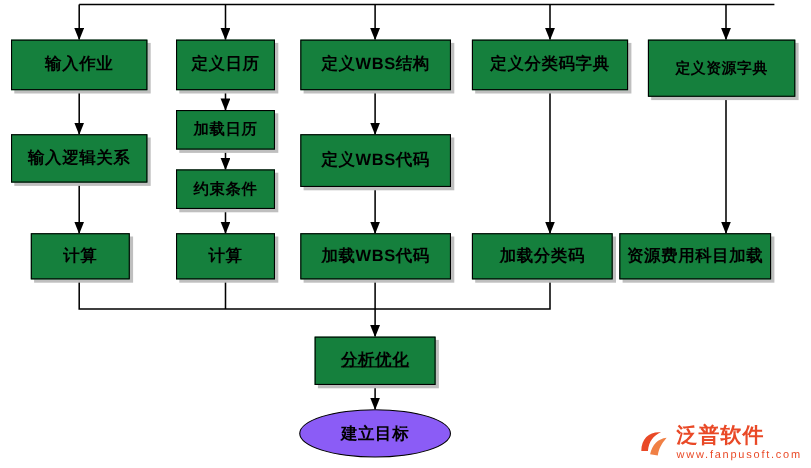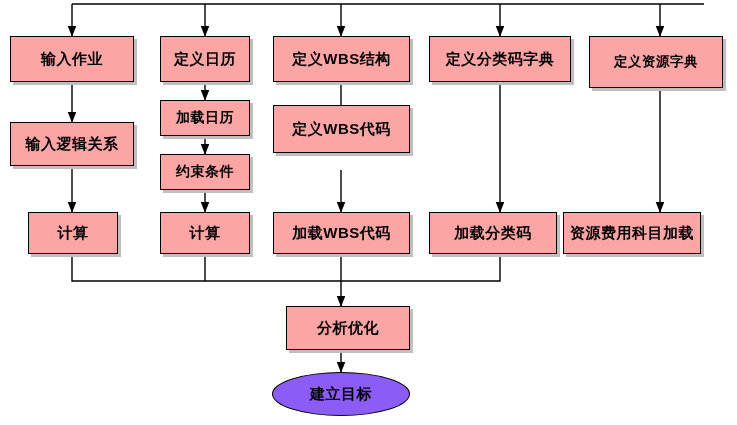--- a/index.html
+++ b/index.html
@@ -13,21 +13,21 @@
   #stage {
     position: relative;
     width: 737px;
     height: 425px;
     background: #ffffff;
     overflow: hidden;
   }
   .node {
     position: absolute;
     box-sizing: border-box;
-    background: #fca5a5;
+    background: #15803d;
     border: 1px solid #000000;
     box-shadow: 3px 3px 0 0 #bfbfbf;
     display: flex;
     align-items: center;
     justify-content: center;
     text-align: center;
     font-weight: bold;
     color: #000000;
     font-size: 15px;
     line-height: 1.25;
@@ -154,21 +154,21 @@
   <div class="node two-line" style="left:589px; top:36px; width:134px; height:52px; flex-direction:row;">
     <span>定义资源字典</span>
   </div>
 
   <div class="node" style="left:10px; top:122px; width:124px; height:44px;">
     <span>输入逻辑关系</span>
   </div>
   <div class="node small" style="left:160px; top:100px; width:90px; height:36px;">
     <span>加载日历</span>
   </div>
-  <div class="node" style="left:273px; top:105px; width:137px; height:48px;">
+  <div class="node" style="left:273px; top:122px; width:137px; height:48px;">
     <span>定义WBS代码</span>
   </div>
   <div class="node small" style="left:160px; top:154px; width:90px; height:36px;">
     <span>约束条件</span>
   </div>
 
   <div class="node" style="left:28px; top:212px; width:90px; height:42px;">
     <span>计算</span>
   </div>
   <div class="node" style="left:160px; top:212px; width:90px; height:42px;">
@@ -177,22 +177,34 @@
   <div class="node" style="left:273px; top:212px; width:137px; height:42px;">
     <span>加载WBS代码</span>
   </div>
   <div class="node" style="left:429px; top:212px; width:128px; height:42px;">
     <span>加载分类码</span>
   </div>
   <div class="node" style="left:563px; top:212px; width:138px; height:42px;">
     <span>资源费用科目加载</span>
   </div>
 
-  <div class="node" style="left:286px; top:306px; width:124px; height:44px;">
+  <div class="node" style="left:286px; top:306px; width:110px; height:44px;text-decoration:underline;">
     <span>分析优化</span>
   </div>
 
   <div class="oval" style="left:272px; top:372px; width:138px; height:44px;">
     <span>建立目标</span>
   </div>
 
+  <div class="wm">
+    <div class="wm-mark">
+      <svg viewBox="0 0 30 30" width="30" height="30">
+        <path d="M4,22 C4,10 12,4 22,5 C15,8 11,13 10,22 Z" fill="#e8401c"></path>
+        <path d="M12,25 C14,16 19,11 27,10 C22,16 20,20 19,26 Z" fill="#f07a3c"></path>
+      </svg>
+    </div>
+    <div class="wm-text">
+      <span class="wm-cn">泛普软件</span>
+      <span class="wm-en">www.fanpusoft.com</span>
+    </div>
+  </div>
 
 </div>
 
 </body></html>

